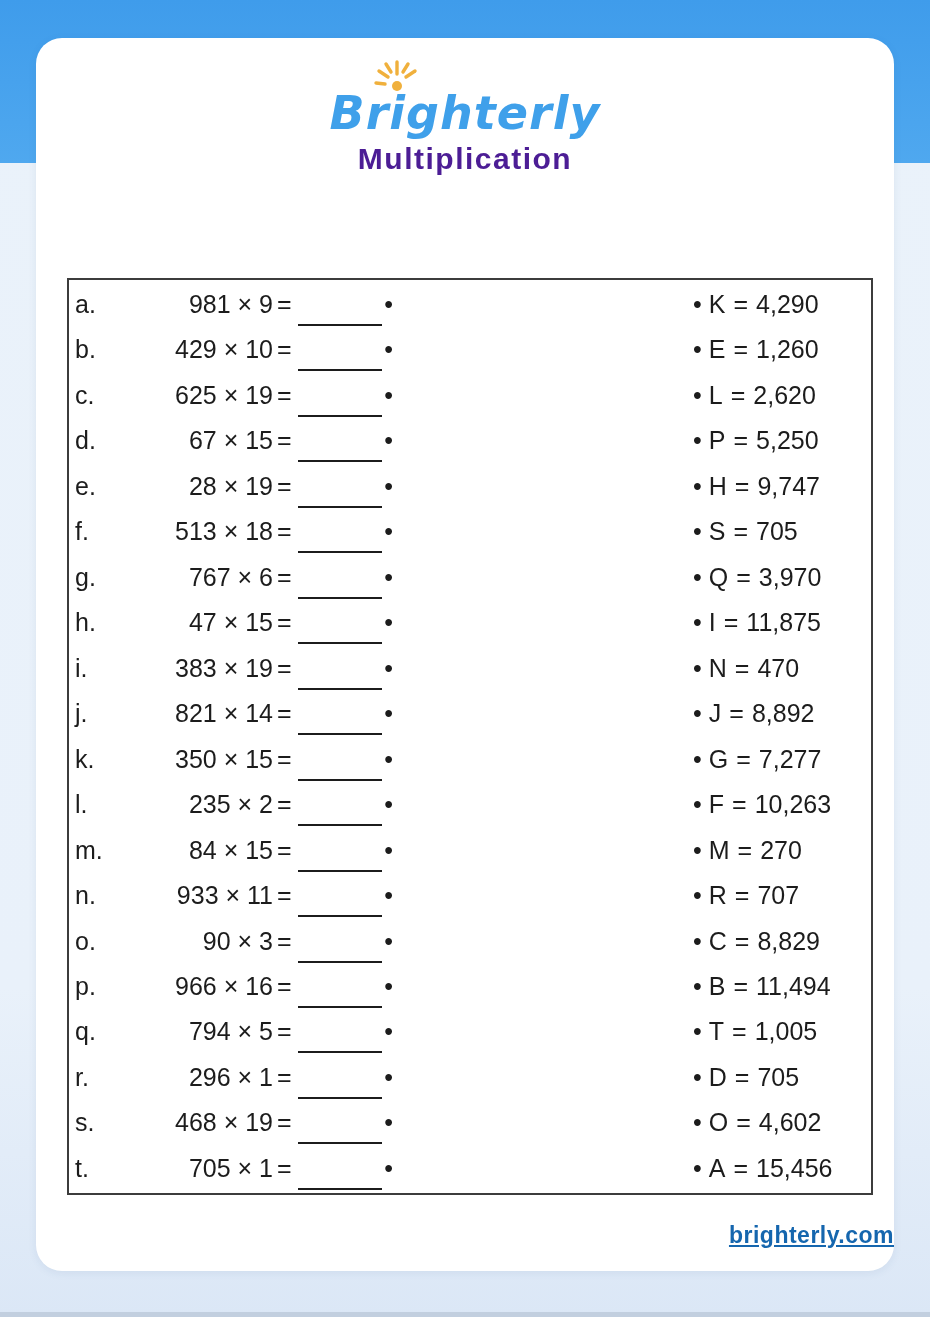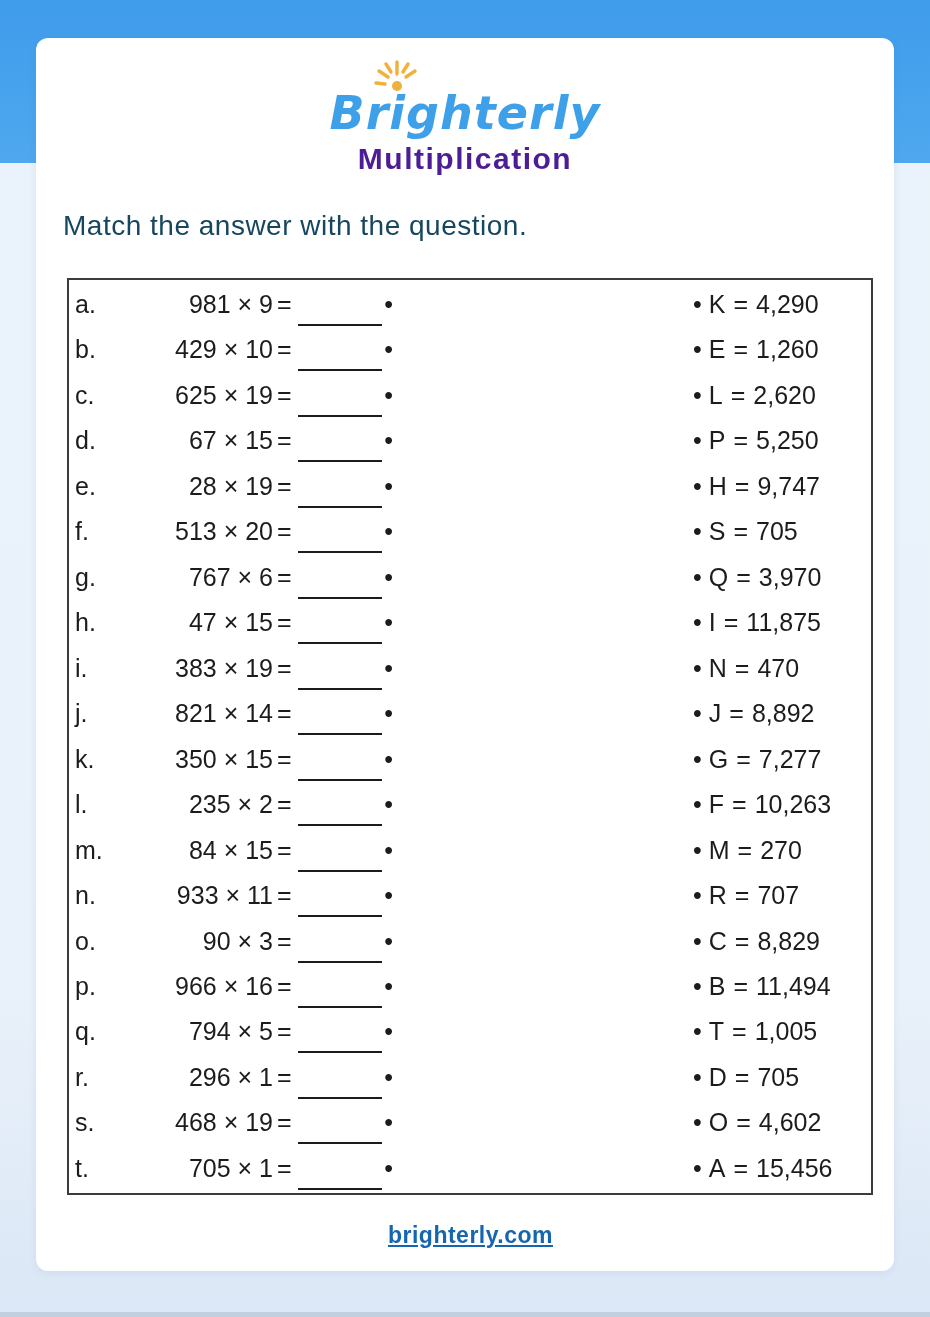--- a/index.html
+++ b/index.html
@@ -13,21 +13,21 @@
   .top-band {
     position: absolute; left: 0; top: 0; width: 930px; height: 163px;
     background: linear-gradient(180deg, #3f9ceb 0%, #4fa8ef 100%);
   }
   .bottom-strip {
     position: absolute; left: 0; bottom: 0; width: 930px; height: 5px;
     background: #c2cfdf;
   }
   .card {
     position: absolute; left: 36px; top: 38px; width: 858px; height: 1233px;
-    background: #ffffff; border-radius: 12px;
+    background: #ffffff; border-radius: 26px;
     box-shadow: 0 2px 8px rgba(40,80,130,0.08);
   }
   
   .logo-wrap {
     position: absolute; top: 48px; left: 0; width: 100%;
     text-align: center;
   }
   .logo-inner { position: relative; display: inline-block; }
   .logo-text {
     font-family: "DejaVu Sans", sans-serif;
@@ -80,21 +80,21 @@
   .cell-right {
     margin-left: 300px; display: flex; align-items: center; flex: none;
     white-space: nowrap;
   }
   .cell-right .dot { margin-right: 7px; }
   .aletter { margin-right: 8px; }
   .aeq { margin-right: 8px; }
   
   .footer {
     position: absolute; bottom: 22px; left: 0; width: 100%;
-    text-align: center;
+    text-align: right;
     padding-left: 11px;
   }
   .footer-link {
     font-size: 23px; font-weight: bold; color: #1566ae;
     text-decoration: underline; letter-spacing: 0.5px; cursor: pointer;
   }
 </style>
 </head>
 <body>
 
@@ -115,21 +115,20 @@
           <line x1="11" y1="24" x2="2" y2="23"></line>
         </g>
         <circle cx="23" cy="26" r="5" fill="#f0b03c"></circle>
       </svg>
       <span class="logo-text">Brighterly</span>
     </span>
   </div>
 
   <div class="heading">Multiplication</div>
 
-  <div class="instruction">Match the answer with the question.</div>
 
   <div class="wtable">
       <div class="trow">
     <div class="cell-left">
       <span class="plabel">a.</span>
       <span class="pexpr">981 × 9</span>
       <span class="peq">=</span>
       <span class="blank"></span>
       <span class="dot">•</span>
     </div>
@@ -196,21 +195,21 @@
     <div class="cell-right">
       <span class="dot">•</span>
       <span class="aletter">H</span>
       <span class="aeq">=</span>
       <span class="avalue">9,747</span>
     </div>
   </div>
       <div class="trow">
     <div class="cell-left">
       <span class="plabel">f.</span>
-      <span class="pexpr">513 × 20</span>
+      <span class="pexpr">513 × 18</span>
       <span class="peq">=</span>
       <span class="blank"></span>
       <span class="dot">•</span>
     </div>
     <div class="cell-right">
       <span class="dot">•</span>
       <span class="aletter">S</span>
       <span class="aeq">=</span>
       <span class="avalue">705</span>
     </div>

